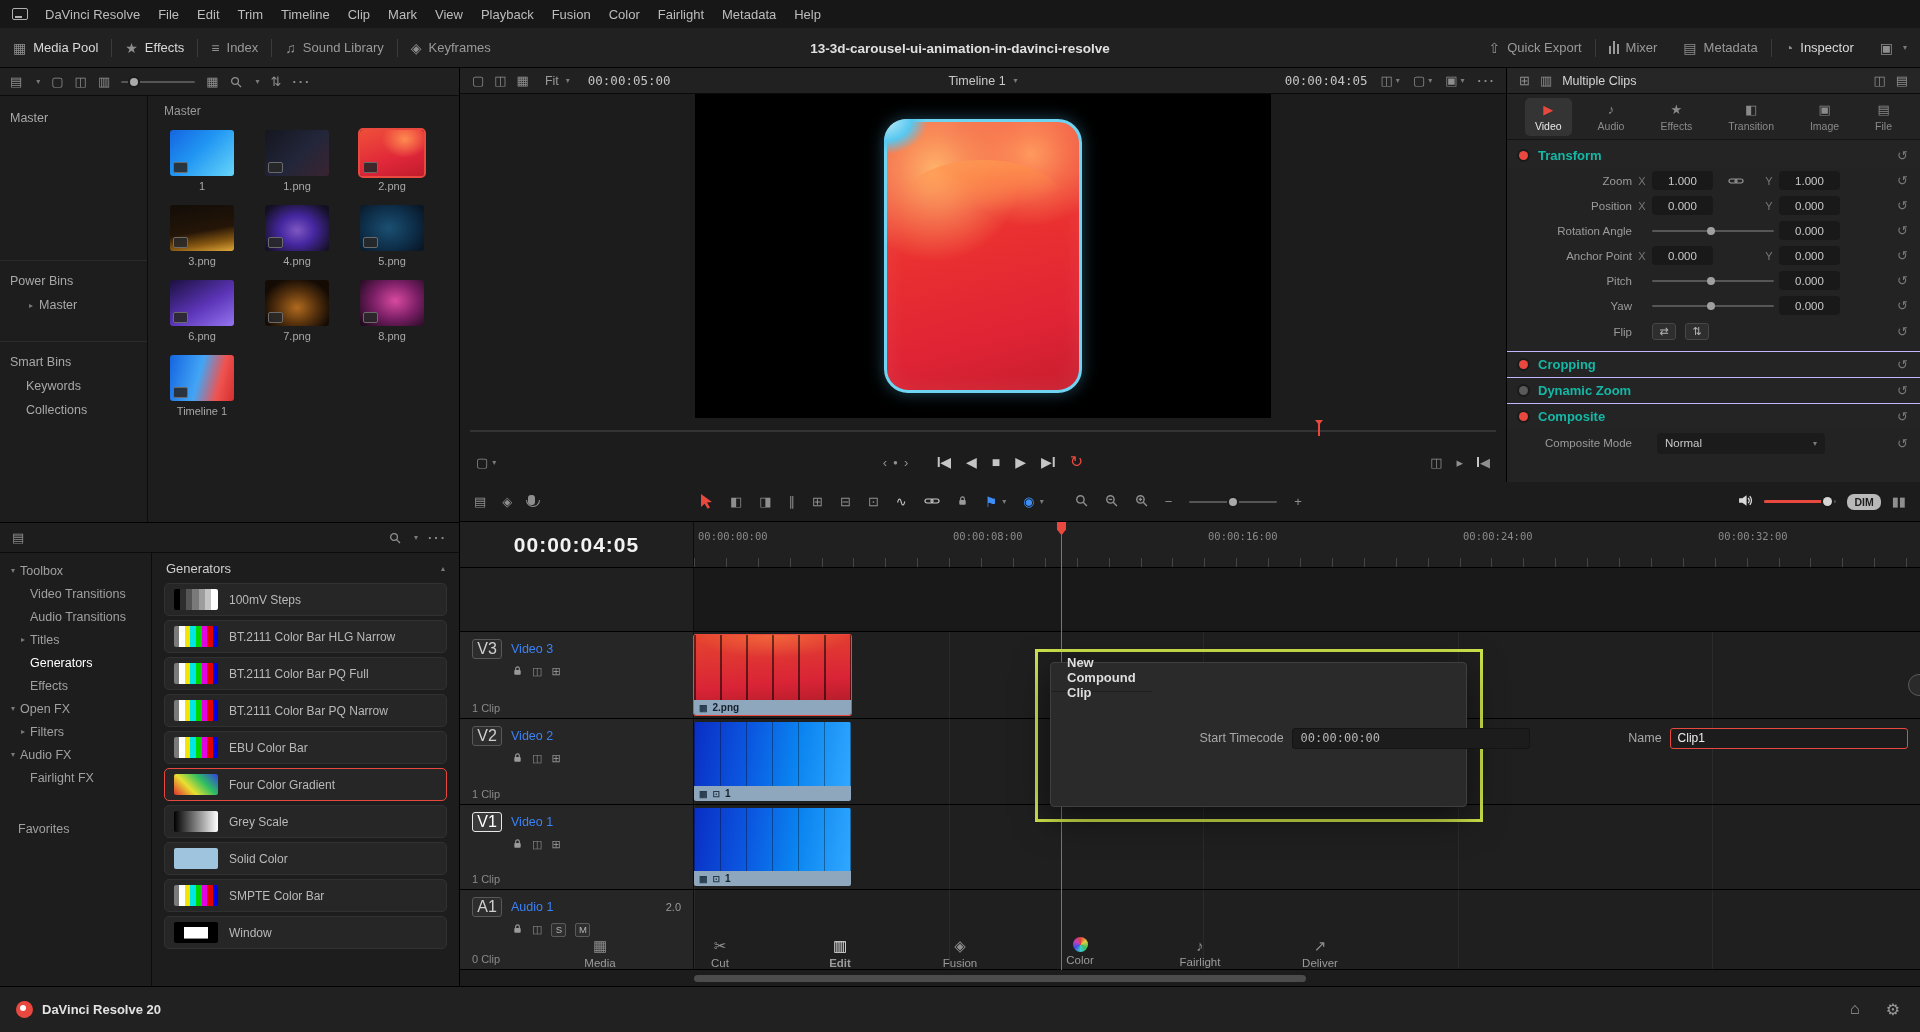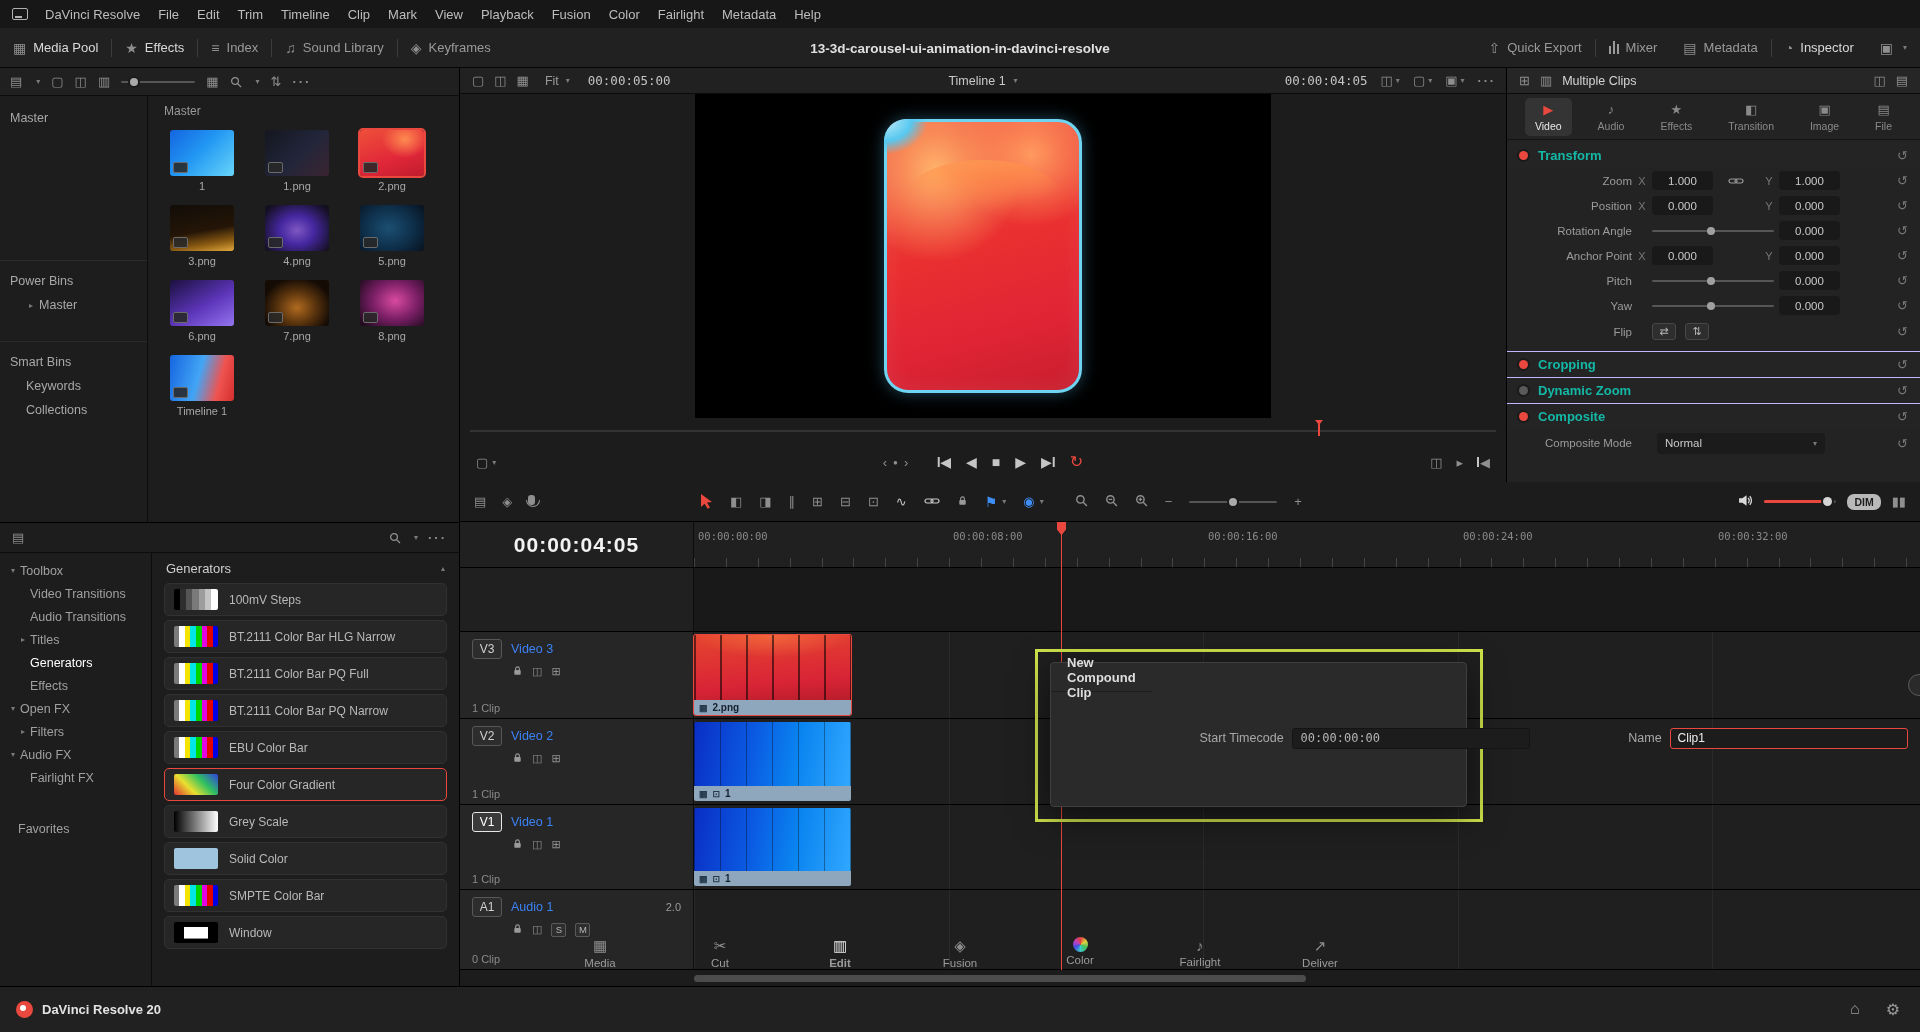--- a/index.html
+++ b/index.html
@@ -150,21 +150,21 @@
   .tl-timecode { position:absolute; left:0; top:0; width:234px; height:100%; display:flex; align-items:center; justify-content:center; color:#f2f2f2; font-size:21px; letter-spacing:1px; border-right:1px solid #0c0c0c; font-weight:bold; }
   .ruler-track { position:absolute; left:234px; right:0; top:0; bottom:0; }
   .rmark { position:absolute; top:8px; font-size:10.5px; color:#8a8a8a; }
   .ruler-ticks { position:absolute; left:0; right:0; bottom:0; height:9px; background-image:repeating-linear-gradient(90deg,#454545 0 1px,transparent 1px 31.9px); }
   .tl-tracks { position:absolute; top:86px; left:0; right:0; bottom:16px; }
   .track { position:absolute; left:0; right:0; display:flex; border-bottom:1px solid #000; }
   .track-head { width:234px; flex:0 0 234px; background:#262626; border-right:1px solid #0c0c0c; padding:7px 8px 4px 12px; display:flex; flex-direction:column; }
   .track.gap .track-head { background:#202020; }
   .track.gap .track-lane { background:#191919; }
   .th-top { display:flex; align-items:center; gap:9px; }
-  .badge { min-width:30px; height:20px; padding:0 4px; border:1px solid #585858; border-radius:3px; background:#2d2d2d; color:#cfcfcf; font-size:12px; display:inline-flex; align-items:center; justify-content:center; }
+  .badge { min-width:30px; height:20px; padding:0 4px; border:1px solid #585858; border-radius:3px; background:#2d2d2d; color:#cfcfcf; font-size:16px; display:inline-flex; align-items:center; justify-content:center; }
   .badge.active { border-color:#e6e6e6; color:#fff; background:#3a3a3a; }
   .tname { color:#3b82f6; font-size:12.5px; }
   .tchan { margin-left:auto; color:#9a9a9a; font-size:11px; padding-right:4px; }
   .th-icons { display:flex; gap:9px; margin:5px 0 0 40px; align-items:center; }
   .th-icons .ic { font-size:11px; }
   .sm { width:15px; height:14px; border:1px solid #5a5a5a; border-radius:2px; background:#2e2e2e; color:#b5b5b5; font-size:9.5px; display:inline-flex; align-items:center; justify-content:center; }
   .th-count { margin-top:auto; color:#8a8a8a; font-size:11px; }
   .track-lane { flex:1; position:relative; background:#1f1f1f; background-image:repeating-linear-gradient(90deg,#2a2a2a 0 1px,transparent 1px 254.6px); }
   .tclip { position:absolute; left:0; top:3px; bottom:3px; width:157px; border-radius:2px; overflow:hidden; display:flex; flex-direction:column; }
   .tclip.sel { box-shadow:0 0 0 1px #e8483d; }

